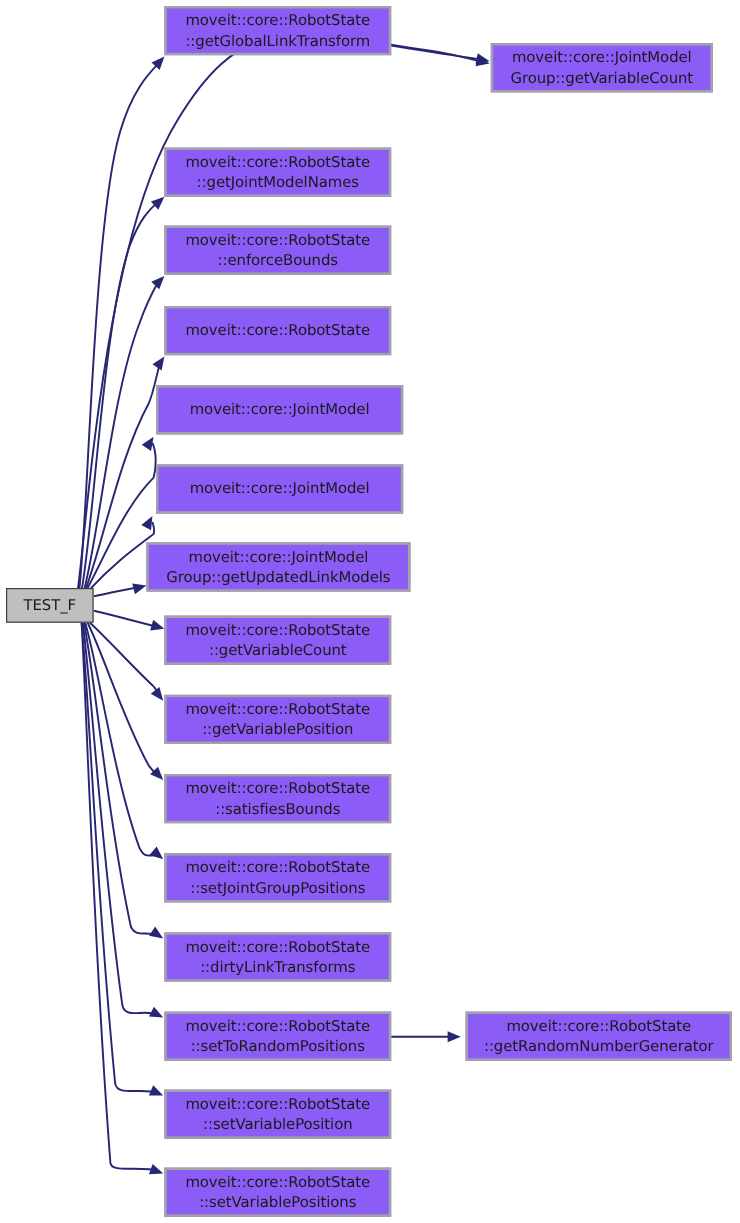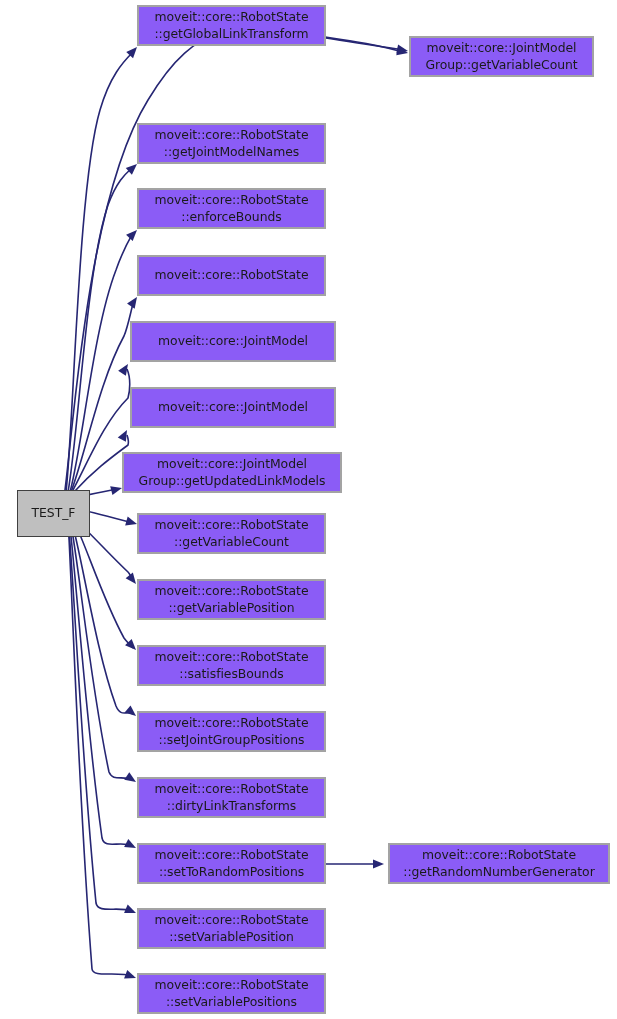--- a/index.html
+++ b/index.html
@@ -120,21 +120,21 @@
       </g>
       <g>
         <path d="M 65,490 C 74,421 88,197 148,100 C 205,5 251,27 357,42 C 372,44 388,48 403,52" fill="none" stroke="#262673" stroke-width="1.6"></path>
         <polygon points="0,0 -11,-4.6 -11,4.6" fill="#262673" transform="translate(408,53) rotate(12)"></polygon>
       </g>
       <g>
         <path d="M 326,864 C 342,864 362,864 380,864" fill="none" stroke="#262673" stroke-width="1.6"></path>
         <polygon points="0,0 -11,-4.6 -11,4.6" fill="#262673" transform="translate(384,864) rotate(0)"></polygon>
       </g>
     </svg>
-<div class="node root-node" style="left: 5px; top: 490px; width: 73px; height: 47px; margin-left: 12px;">
+<div class="node root-node" style="left: 5px; top: 490px; width: 73px; height: 29px;">
       <span class="line">TEST_F</span>
     </div>
     <div class="node" style="left: 137px; top: 5px; width: 189px; height: 41px;">
       <span class="line">moveit::core::RobotState</span>
       <span class="line">::getGlobalLinkTransform</span>
     </div>
     <div class="node" style="left: 409px; top: 36px; width: 185px; height: 41px;">
       <span class="line">moveit::core::JointModel</span>
       <span class="line">Group::getVariableCount</span>
     </div>

